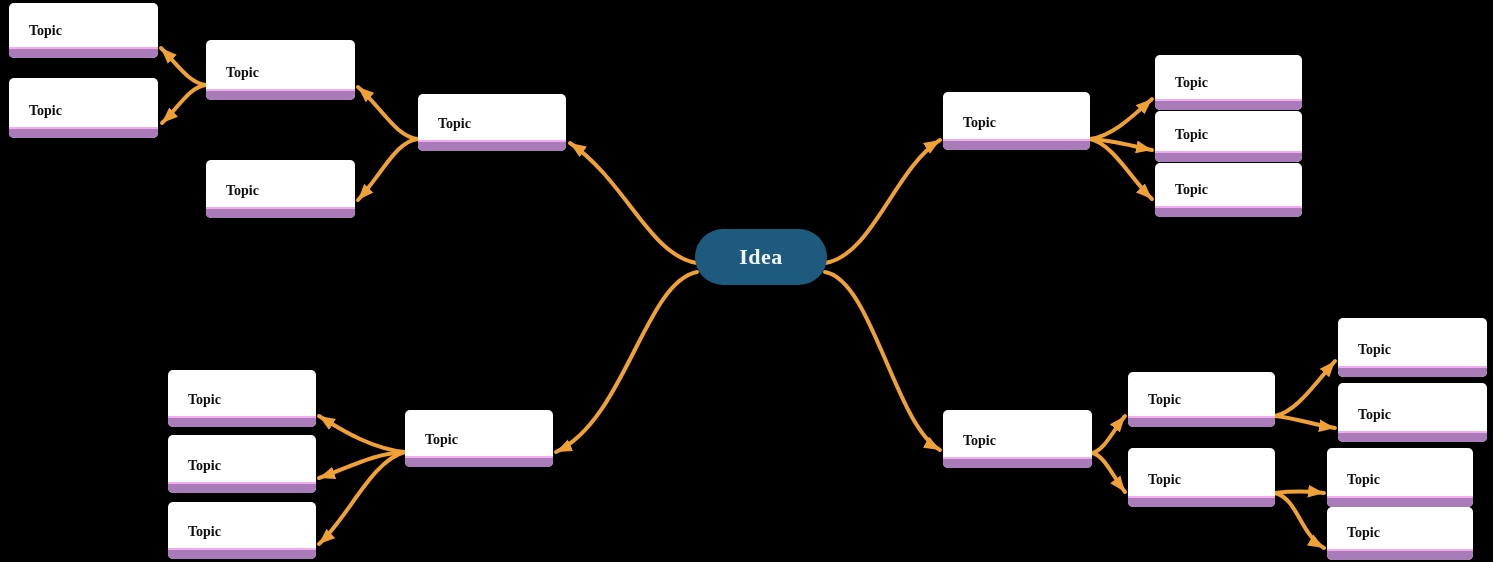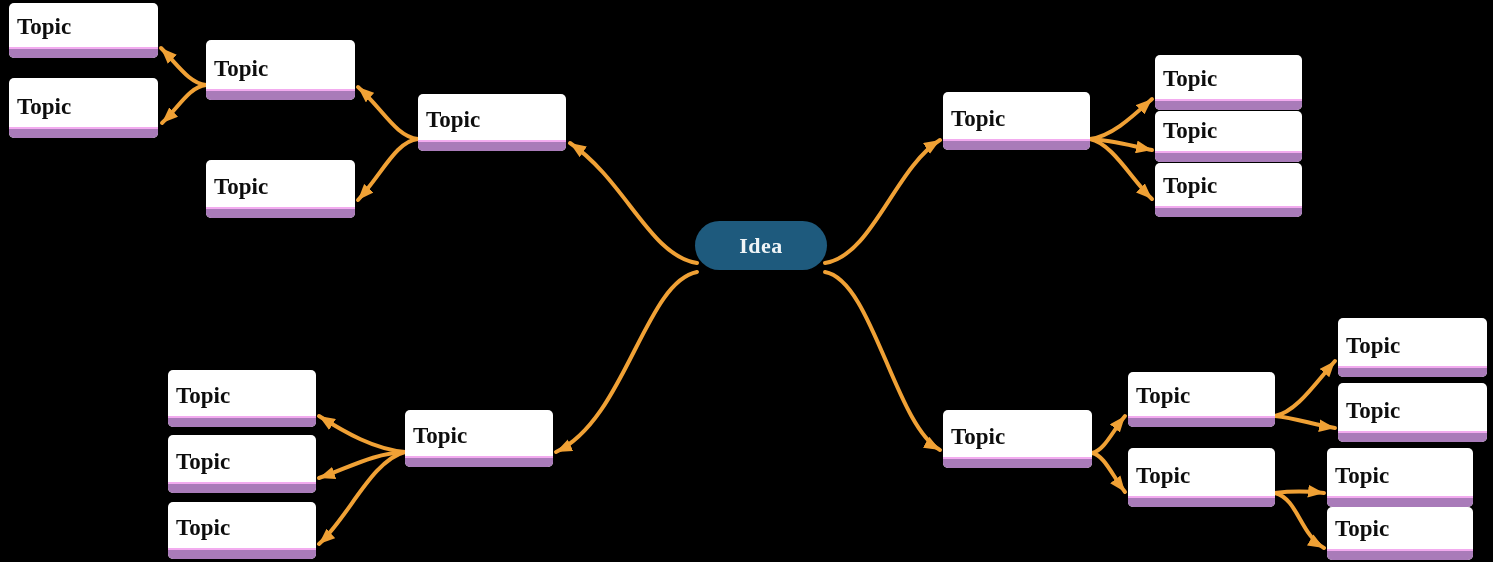--- a/index.html
+++ b/index.html
@@ -45,25 +45,26 @@
     border-radius: 5px;
     display: flex;
     flex-direction: column;
     justify-content: flex-end;
     box-sizing: border-box;
     cursor: pointer;
   }
   .topic-label {
     display: block;
     padding: 0 0 9px 8px;
-    font-size: 23px;
+    font-size: 14px;
     font-weight: 700;
     line-height: 1;
     color: var(--topic-text, #0d0d0d);
     user-select: none;
+    margin-left: 12px;
   }
   .topic-underline {
     height: 11px;
     width: 100%;
     border-radius: 0 0 5px 5px;
     background: linear-gradient(180deg,
       var(--underline-highlight, #f2abef) 0px,
       var(--underline-highlight, #f2abef) 2px,
       var(--underline-color, #a97bb9) 2px,
       var(--underline-color, #a97bb9) 100%);
@@ -113,21 +114,21 @@
         <path d="M1092,453 C1104,451 1112,432 1125,416" class="edge" marker-end="url(#arrowhead)"></path>
         <path d="M1092,453 C1104,455 1112,475 1125,492" class="edge" marker-end="url(#arrowhead)"></path>
         <path d="M1275,416 C1296,412 1314,385 1335,361" class="edge" marker-end="url(#arrowhead)"></path>
         <path d="M1275,416 C1296,418 1314,425 1335,428" class="edge" marker-end="url(#arrowhead)"></path>
         <path d="M1275,493 C1292,491 1306,491 1324,493" class="edge" marker-end="url(#arrowhead)"></path>
         <path d="M1275,493 C1298,499 1300,534 1324,548" class="edge" marker-end="url(#arrowhead)"></path>
       </g>
   </svg>
 
   <div class="node-layer">
-    <div class="center-node" style="left: 695px; top: 221px; width: 132px; height: 49px;">
+    <div class="center-node" style="left: 695px; top: 229px; width: 132px; height: 56px;">
       <span class="center-label">Idea</span>
     </div>
 
   <div class="topic-node" style="left: 418px; top: 94px; width: 148px; height: 57px;">
         <span class="topic-label">Topic</span>
         <div class="topic-underline"></div>
       </div>
       <div class="topic-node" style="left: 206px; top: 40px; width: 149px; height: 60px;">
         <span class="topic-label">Topic</span>
         <div class="topic-underline"></div>

